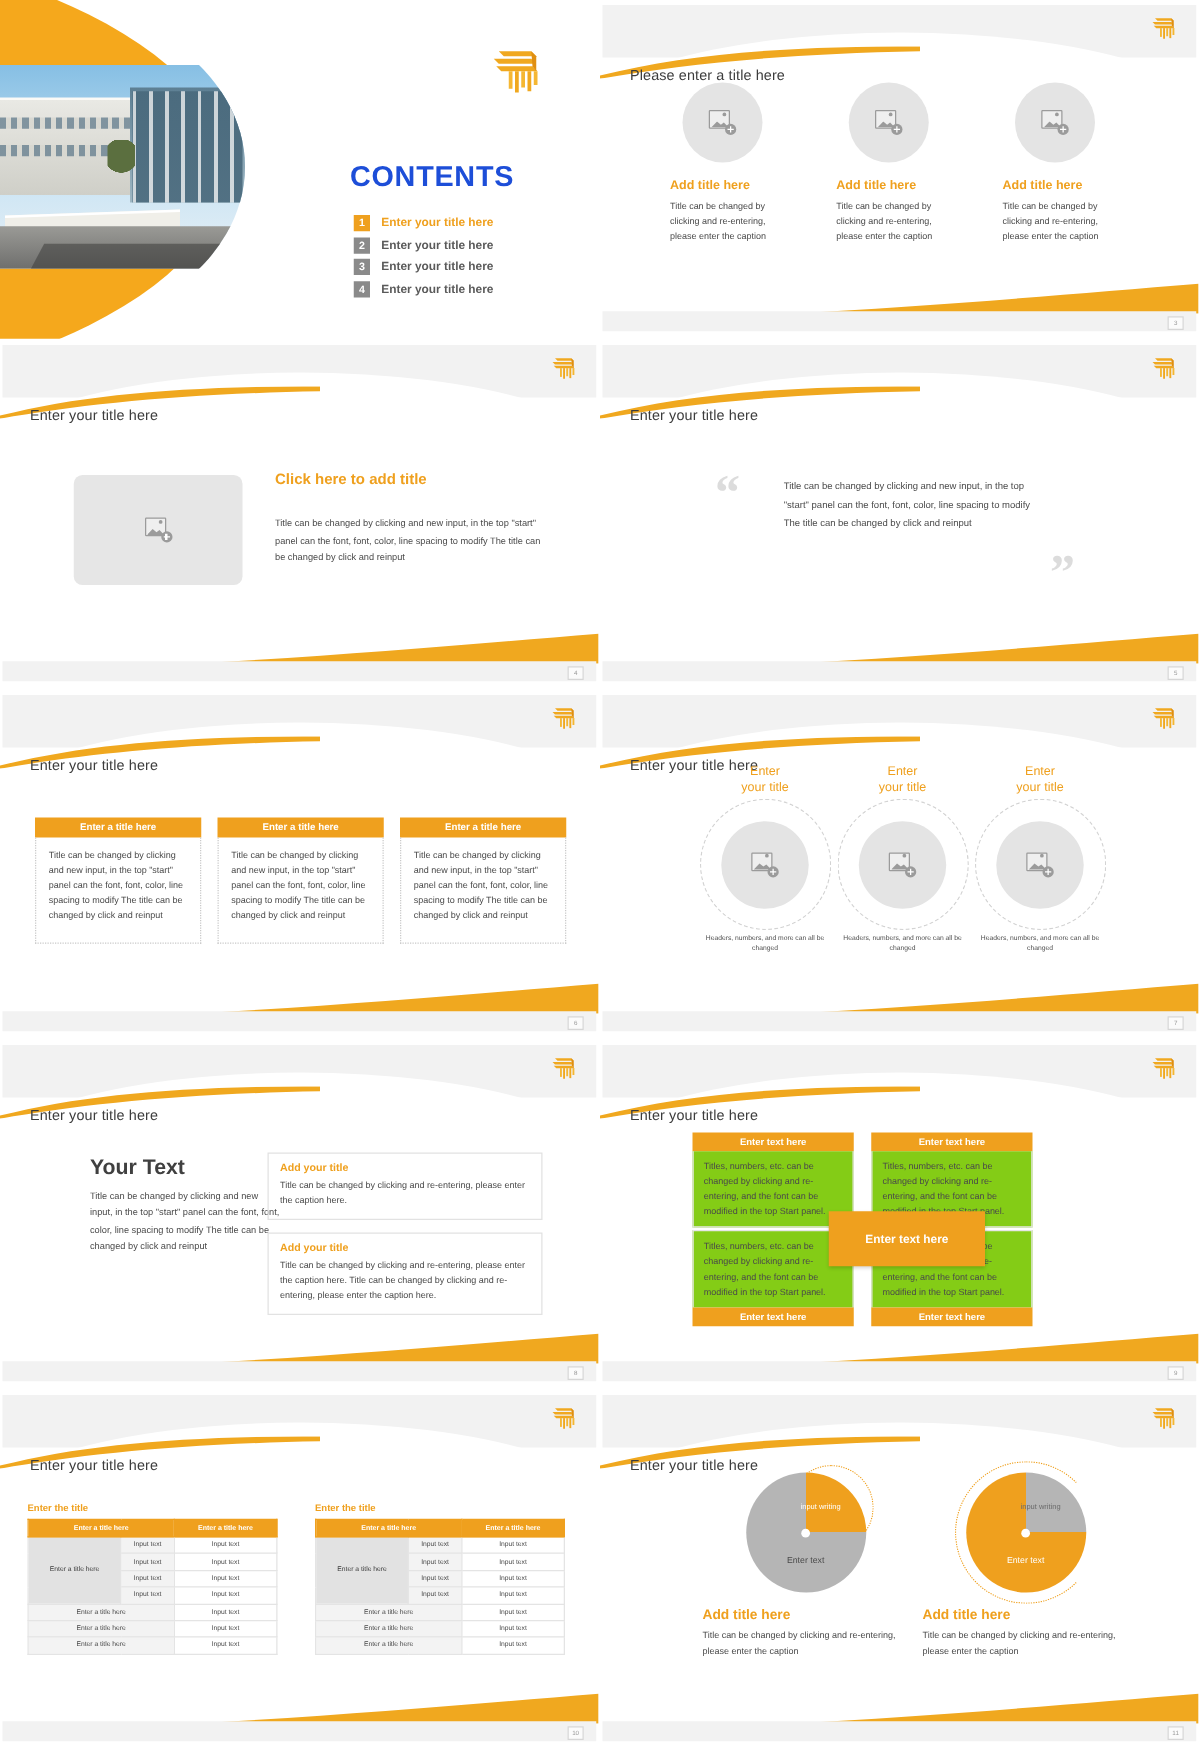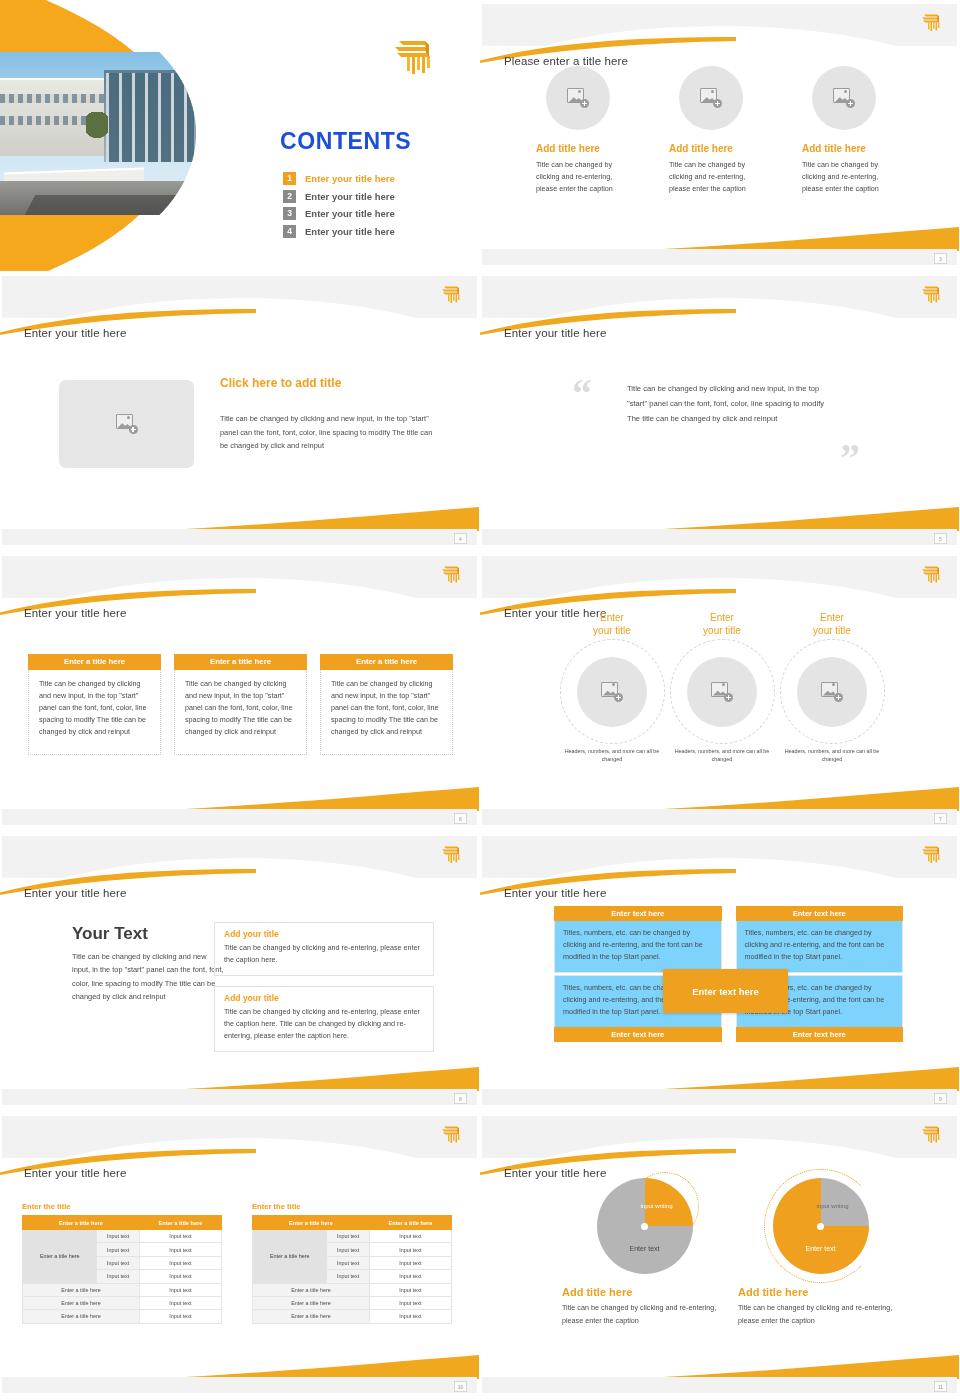--- a/index.html
+++ b/index.html
@@ -206,28 +206,28 @@
   .s7left { position:absolute; left:70px; top:88px; width:152px; }
   .s7left h2 { font-size:17px; font-weight:bold; color:#404040; margin-bottom:6px; }
   .s7box {
     position:absolute; left:212px; width:220px;
     border:1px solid #e2e2e2;
     padding:6px 9px 9px 9px;
   }
   .s7box h4 { font-size:8.5px; font-weight:bold; color:#efa01e; margin-bottom:3px; }
 
   
-  .s8 { position:absolute; left:72px; top:70px; width:349px; }
+  .s8 { position:absolute; left:72px; top:70px; width:272px; }
   .s8grid { display:grid; grid-template-columns:1fr 1fr; column-gap:14px; }
   .s8bar {
     height:15px; line-height:15px; text-align:center; background:#efa01e;
     color:#fff; font-size:7.6px; font-weight:bold;
   }
   .s8cell {
-    border:1px solid #e6e6e6; border-top:none; background:#7dd3fc;
+    border:1px solid #e6e6e6; border-top:none; background:#84cc16;
     padding:6px 8px; min-height:52px;
   }
   .s8cell.low { border-bottom:none; border-top:1px solid #e6e6e6; }
   .s8center {
     position:absolute; left:109px; top:63px; width:125px; height:44px;
     background:#efa01e; color:#fff; font-size:9.5px; font-weight:bold;
     display:flex; align-items:center; justify-content:center;
     box-shadow:0 1px 3px rgba(0,0,0,.18);
   }
 

